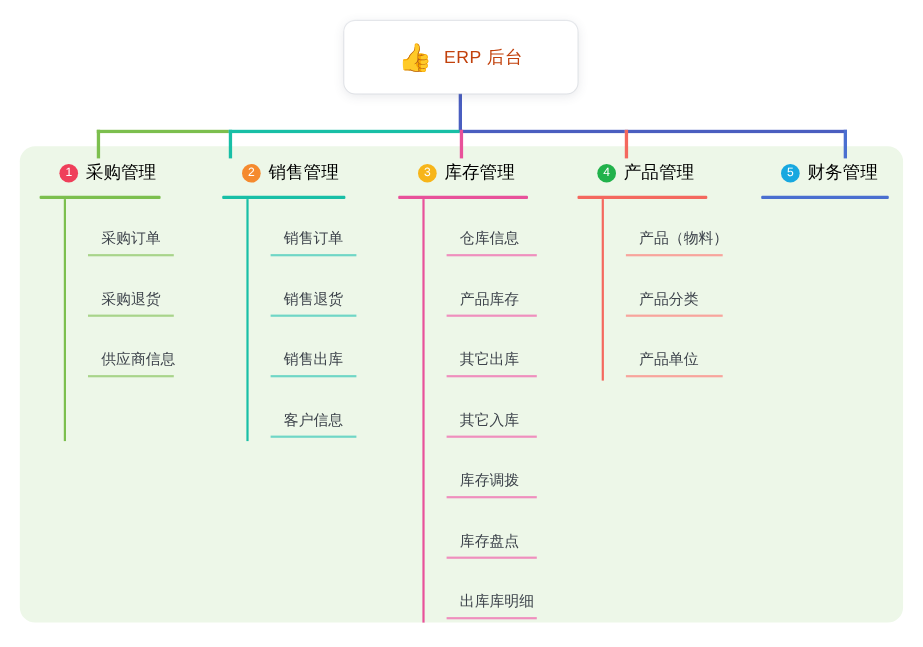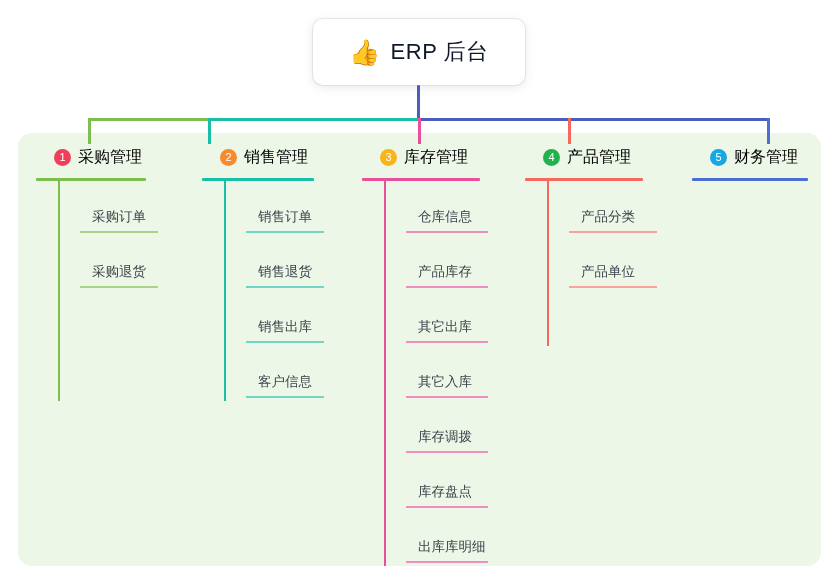--- a/index.html
+++ b/index.html
@@ -31,22 +31,22 @@
     justify-content: center;
     gap: 10px;
     box-sizing: border-box;
   }
   #root-node .root-emoji {
     font-size: 25px;
     line-height: 1;
     font-family: "DejaVu Sans", sans-serif;
   }
   #root-node .root-label {
-    font-size: 22px;
-    color: #0f172a;
+    font-size: 16px;
+    color: #c2410c;
     letter-spacing: .5px;
     white-space: nowrap;
   }
 
   
   .conn {
     position: absolute;
   }
 
   
@@ -160,20 +160,24 @@
       <div class="leaves">
         <div class="spine" style="background: rgb(124, 191, 78); height: 220px;"></div>
         <div class="leaf">
           <span class="leaf-label">采购订单</span>
           <div class="leaf-rule" style="background: rgb(168, 212, 138); width: 78px;"></div>
         </div>
         <div class="leaf">
           <span class="leaf-label">采购退货</span>
           <div class="leaf-rule" style="background: rgb(168, 212, 138); width: 78px;"></div>
         </div>
+        <div class="leaf">
+          <span class="leaf-label">供应商信息</span>
+          <div class="leaf-rule" style="background: rgb(168, 212, 138); width: 78px;"></div>
+        </div>
       </div>
     </div>
     <div class="branch" style="left: 202px; width: 150px;">
       <div class="branch-head">
         <span class="badge" style="background: rgb(245, 138, 46);">2</span>
         <span class="branch-title">销售管理</span>
       </div>
       <div class="branch-rule" style="background: rgb(24, 191, 166); width: 112px;"></div>
       <div class="leaves">
         <div class="spine" style="background: rgb(24, 191, 166); height: 220px;"></div>
@@ -235,20 +239,24 @@
     </div>
     <div class="branch" style="left: 525px; width: 160px;">
       <div class="branch-head">
         <span class="badge" style="background: rgb(33, 178, 75);">4</span>
         <span class="branch-title">产品管理</span>
       </div>
       <div class="branch-rule" style="background: rgb(244, 104, 94); width: 118px;"></div>
       <div class="leaves">
         <div class="spine" style="background: rgb(244, 104, 94); height: 165px;"></div>
         <div class="leaf">
+          <span class="leaf-label">产品（物料）</span>
+          <div class="leaf-rule" style="background: rgb(248, 164, 156); width: 88px;"></div>
+        </div>
+        <div class="leaf">
           <span class="leaf-label">产品分类</span>
           <div class="leaf-rule" style="background: rgb(248, 164, 156); width: 88px;"></div>
         </div>
         <div class="leaf">
           <span class="leaf-label">产品单位</span>
           <div class="leaf-rule" style="background: rgb(248, 164, 156); width: 88px;"></div>
         </div>
       </div>
     </div>
     <div class="branch" style="left: 692px; width: 140px;">

